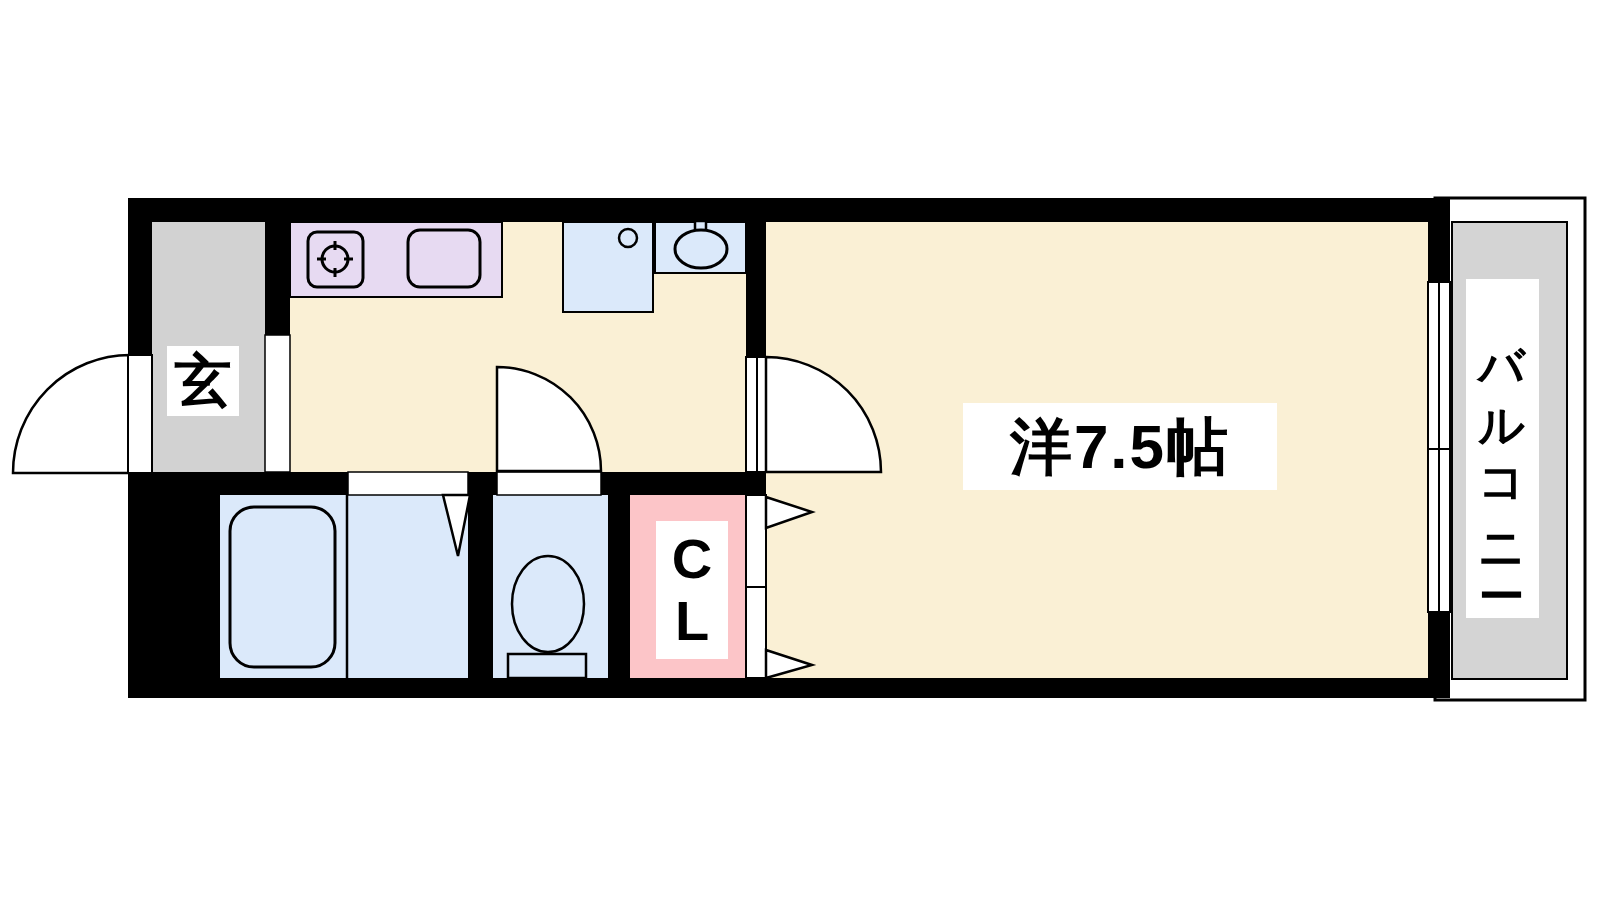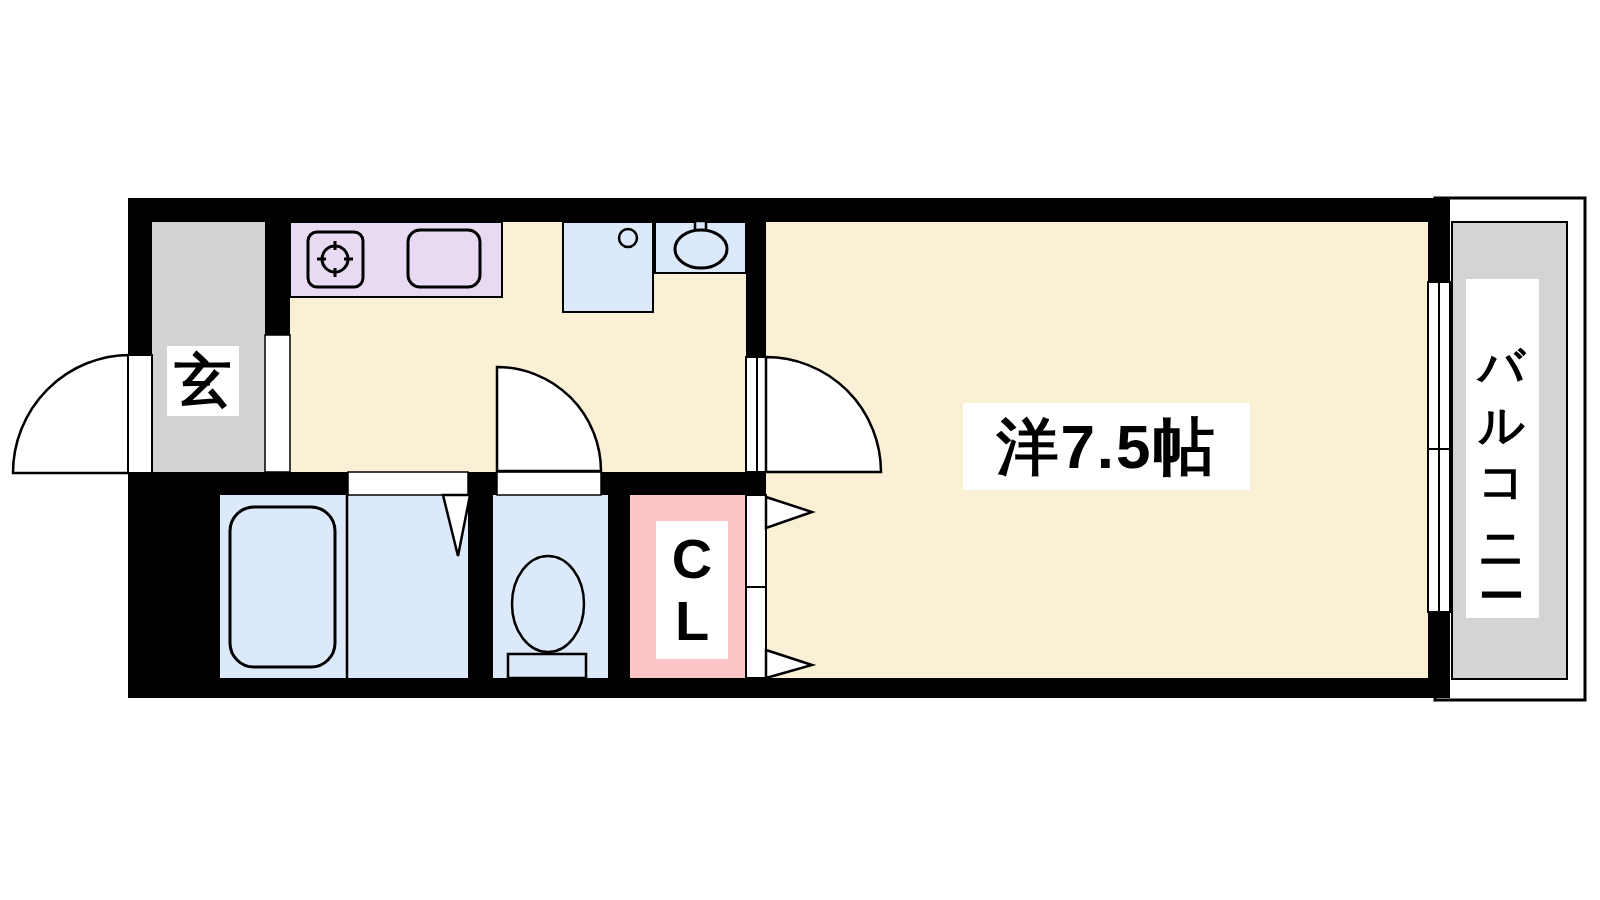--- a/index.html
+++ b/index.html
@@ -8,21 +8,21 @@
     overflow:hidden; font-family:"Liberation Sans", sans-serif;
   }
   .stage svg { position:absolute; left:0; top:0; }
   .labels { position:absolute; left:0; top:0; width:1600px; height:900px; pointer-events:none; }
   .lbl {
     position:absolute; background:#ffffff; color:#000000;
     display:flex; align-items:center; justify-content:center;
     font-weight:600; white-space:nowrap;
   }
   #label-genkan  { left:167px;  top:346px; width:72px;  height:70px;  font-size:57px; }
-  #label-main    { left:963px;  top:403px; width:287px; height:87px;  font-size:62px; letter-spacing:2px; }
+  #label-main    { left:963px;  top:403px; width:314px; height:87px;  font-size:62px; letter-spacing:2px; }
   #label-cl      { left:656px;  top:521px; width:72px;  height:138px; font-size:56px; flex-direction:column; line-height:62px; }
   #label-cl span { display:block; text-align:center; }
   #label-balcony { left:1466px; top:279px; width:73px;  height:339px; font-size:46px;
                    writing-mode:vertical-rl; letter-spacing:12px; }
 </style>
 </head>
 <body>
 
 <div class="stage">
   <svg width="1600" height="900">

